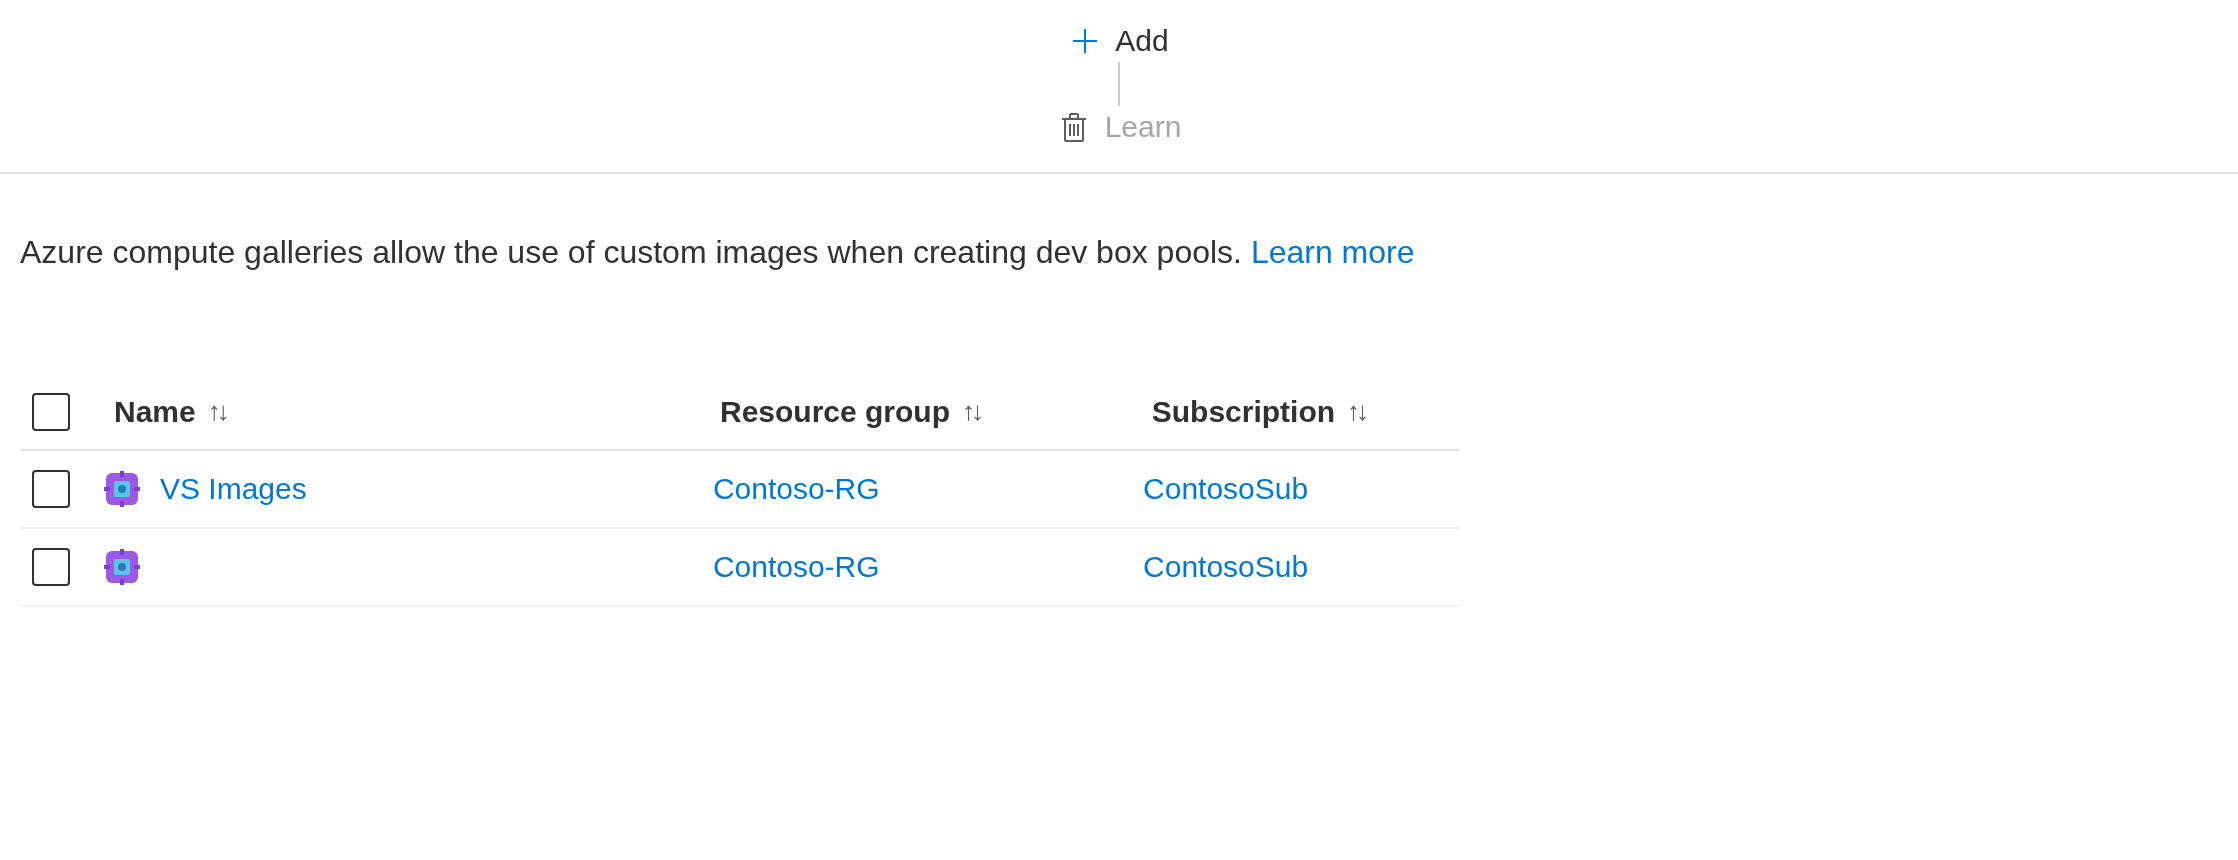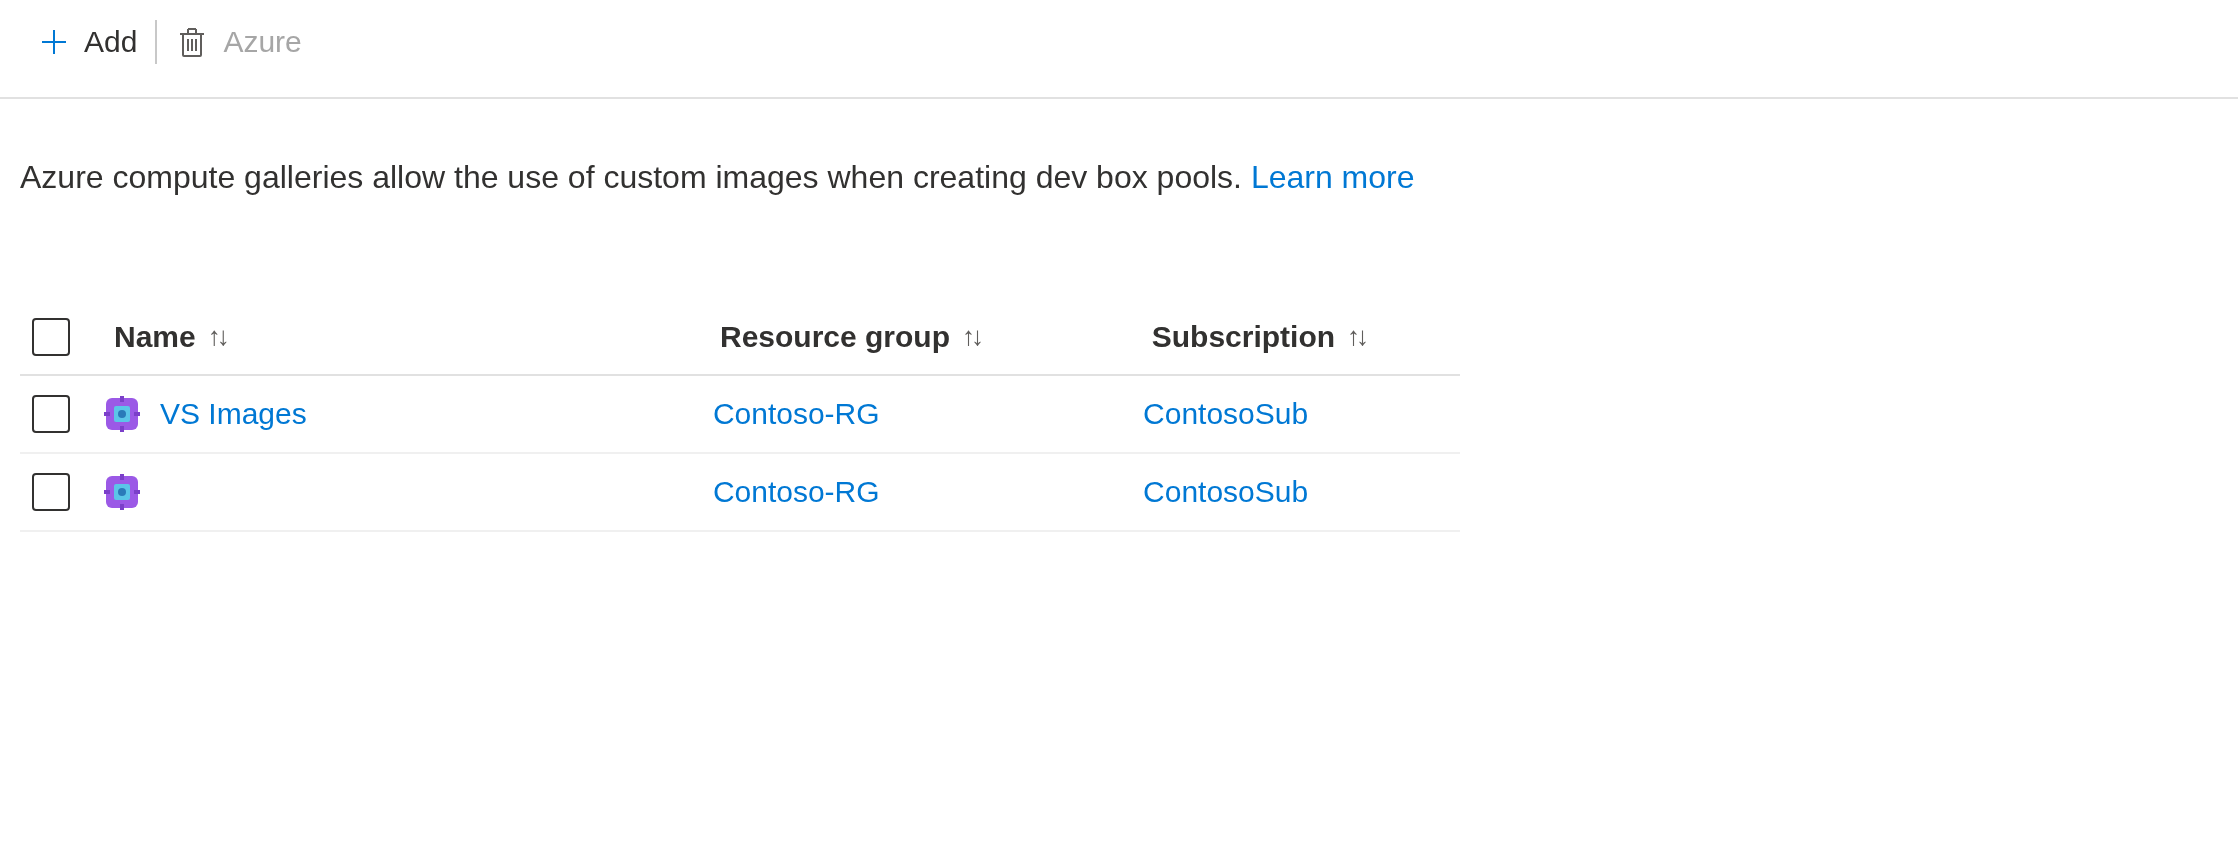--- a/index.html
+++ b/index.html
@@ -9,22 +9,23 @@
     }
     body {
       font-family: "Segoe UI", -apple-system, BlinkMacSystemFont, sans-serif;
       background: #ffffff;
       color: #323130;
       width: 2238px;
     }
     .toolbar {
       display: flex;
       align-items: center;
-      padding: 20px 30px 33px 30px;
+      padding: 20px 30px 24px 30px;
       border-bottom: 2px solid #e1e1e1;
+      flex-direction: column;
     }
     .toolbar-button {
       display: flex;
       align-items: center;
       gap: 14px;
       background: transparent;
       border: none;
       font-size: 30px;
       cursor: pointer;
       font-family: inherit;
@@ -160,21 +161,21 @@
         <rect x="8" y="9" width="18" height="22" rx="1"></rect>
         <line x1="5" y1="9" x2="29" y2="9"></line>
         <line x1="13" y1="9" x2="13" y2="4"></line>
         <line x1="21" y1="9" x2="21" y2="4"></line>
         <line x1="13" y1="4" x2="21" y2="4"></line>
         <line x1="13" y1="14" x2="13" y2="26"></line>
         <line x1="17" y1="14" x2="17" y2="26"></line>
         <line x1="21" y1="14" x2="21" y2="26"></line>
       </svg>
     </span>
-    <span>Azure</span>
+    <span>Learn</span>
   </button>
 </div>
 
 <div class="content">
   <p class="description">
     <span>Azure compute galleries allow the use of custom images when creating dev box pools. </span><a class="link">Learn more</a>
   </p>
 
   <div class="table-wrapper">
     <div class="table-header">

